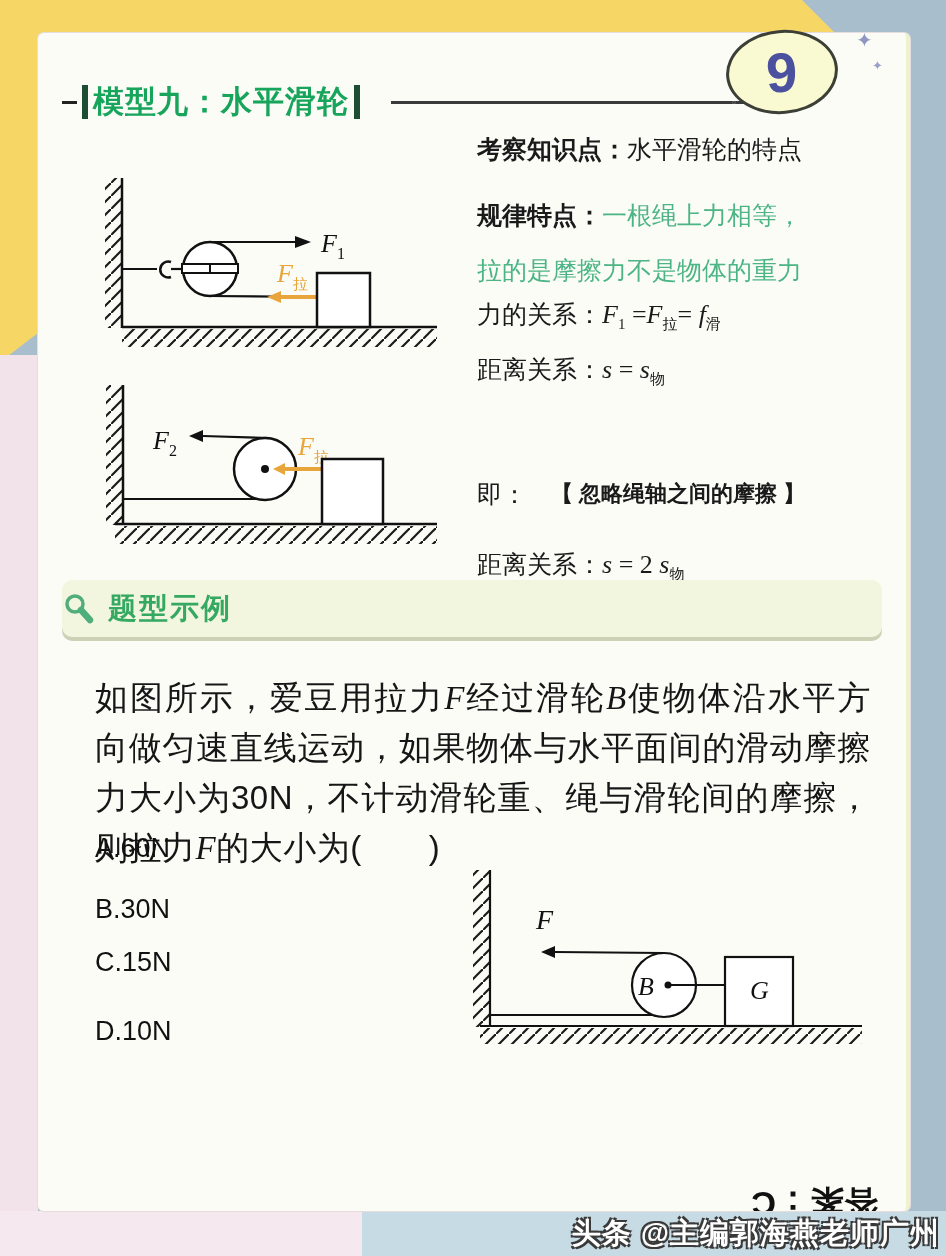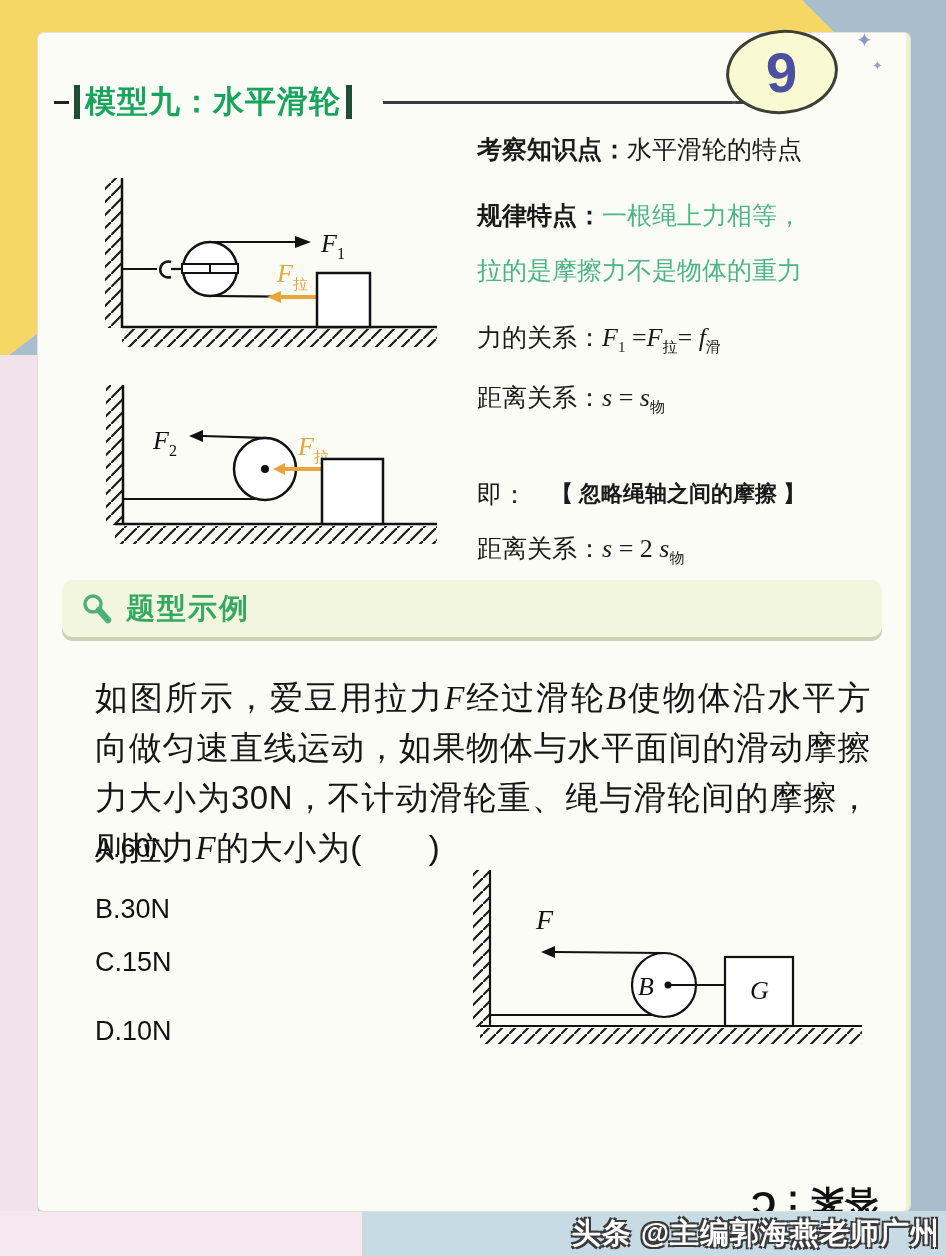--- a/index.html
+++ b/index.html
@@ -22,21 +22,21 @@
     box-shadow:0 0 0 1px #e7dce0;z-index:2}
   
   .badge{left:726px;top:30px;width:106px;height:78px;border-radius:50%;
     background:#fafad2;border:3px solid #3c3f35;transform:rotate(-5deg);
     display:flex;align-items:center;justify-content:center;z-index:5}
   .badge-num{font-size:56px;font-weight:900;color:#4b509f;transform:rotate(3deg)}
   .spark1{left:856px;top:28px;color:#8f96c2;font-size:20px;z-index:6}
   .spark2{left:872px;top:58px;color:#9aa1c9;font-size:13px;z-index:6}
   .spark3{left:732px;top:96px;color:#777;font-size:11px;z-index:6}
   
-  .hrow{left:16px;top:50px;display:flex;align-items:center;height:38px}
+  .hrow{left:24px;top:50px;display:flex;align-items:center;height:38px}
   .hdash{width:15px;height:3px;background:#222}
   .hbar{width:6px;height:34px;background:#1d4d33;margin:0 5px}
   .htitle{font-size:31px;font-weight:800;color:#17a45b;letter-spacing:1px;white-space:nowrap}
   .hrule{width:362px;height:3px;background:#3a3a3a;margin-left:26px}
   
   .kline{position:absolute;left:439px;font-size:25px;color:#1a1a1a;white-space:nowrap}
   .kl-label{font-weight:800}
   .kl-mid{font-weight:500}
   .green{color:#4db585}
   .math{font-family:"Liberation Serif",serif;font-size:26px}
@@ -50,21 +50,21 @@
   
   .dsvg{position:absolute}
   .svgF{font-family:"Liberation Serif",serif;font-style:italic;font-size:26px;fill:#111}
   .svgFbig{font-family:"Liberation Serif",serif;font-style:italic;font-size:28px;fill:#111}
   .svgsub{font-size:15px;font-style:normal;font-family:"Liberation Sans",sans-serif}
   .svgsubn{font-size:16px;font-style:normal;font-family:"Liberation Serif",serif}
   .orange{fill:#e8a53c}
   
   .pill{left:24px;top:547px;width:820px;height:57px;background:#f3f6df;
     border-radius:10px;box-shadow:0 4px 0 #cdd1b6;display:flex;align-items:center;
-    padding-left:18px;box-sizing:border-box}
+    box-sizing:border-box}
   .pill-title{font-size:29px;font-weight:800;color:#35a862;margin-left:12px;letter-spacing:2px}
   
   .problem{left:57px;top:640px;width:776px;font-size:33px;line-height:50px;
     color:#161616;text-align:justify;letter-spacing:0.5px}
   .problem i{font-family:"Liberation Serif",serif}
   .opt{position:absolute;left:57px;font-family:Liberation Sans, sans-serif;
     font-size:27px;color:#111}
   
   .answer-clip{left:650px;top:1150px;width:190px;height:28px;overflow:hidden}
   .answer-clip span{display:block;font-size:34px;font-weight:800;color:#111;
@@ -154,31 +154,31 @@
     <rect x="237" y="74" width="61" height="65" fill="#fff" stroke="#111" stroke-width="2.5"></rect>
   </svg>
 
   <div class="kline" style="top:100px">
     <span class="kl-label">考察知识点：</span><span>水平滑轮的特点</span>
   </div>
   <div class="kline" style="top:166px">
     <span class="kl-label">规律特点：</span><span class="green">一根绳上力相等，</span>
   </div>
   <div class="kline green" style="top:221px">拉的是摩擦力不是物体的重力</div>
-  <div class="kline" style="top:288px">
+  <div class="kline" style="top:265px">
     <span class="kl-mid">力的关系：</span><span class="math"><i>F</i><sub>1</sub> =<i>F</i><sub>拉</sub>= <i>f</i><sub>滑</sub></span>
   </div>
-  <div class="kline" style="top:348px">
+  <div class="kline" style="top:320px">
     <span class="kl-mid">距离关系：</span><span class="math"><i>s</i> = <i>s</i><sub>物</sub></span>
   </div>
   <div class="kline eqline" style="top:429px">
     <span class="kl-mid">即：</span>
       <span class="eqnote">【 忽略绳轴之间的摩擦 】</span>
   </div>
-  <div class="kline" style="top:499px">
+  <div class="kline" style="top:515px">
     <span class="kl-mid">距离关系：</span><span class="math"><i>s</i> = 2 <i>s</i><sub>物</sub></span>
   </div>
 
   <div class="abs pill">
     <svg width="34" height="34" viewBox="0 0 34 34">
       <circle cx="13" cy="12" r="8" fill="none" stroke="#4fae7c" stroke-width="3.5"></circle>
       <line x1="19" y1="18" x2="28" y2="28" stroke="#4fae7c" stroke-width="6.5" stroke-linecap="round"></line>
     </svg>
     <span class="pill-title">题型示例</span>
   </div>

